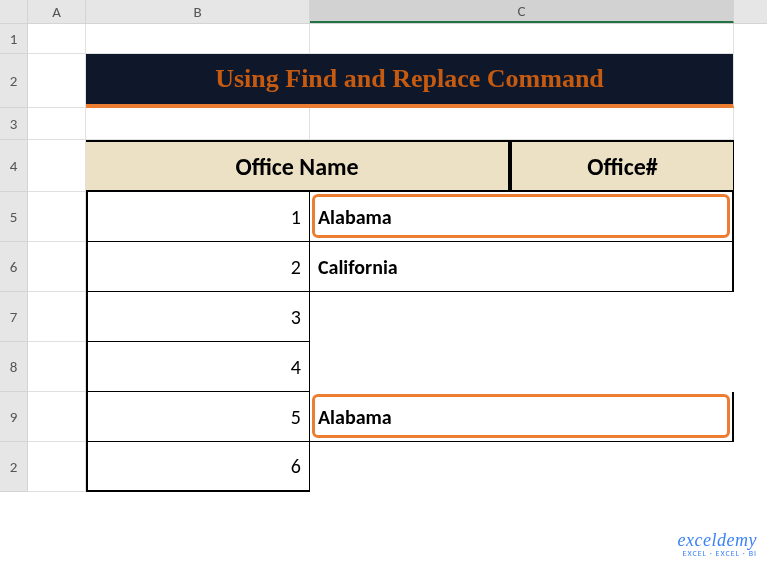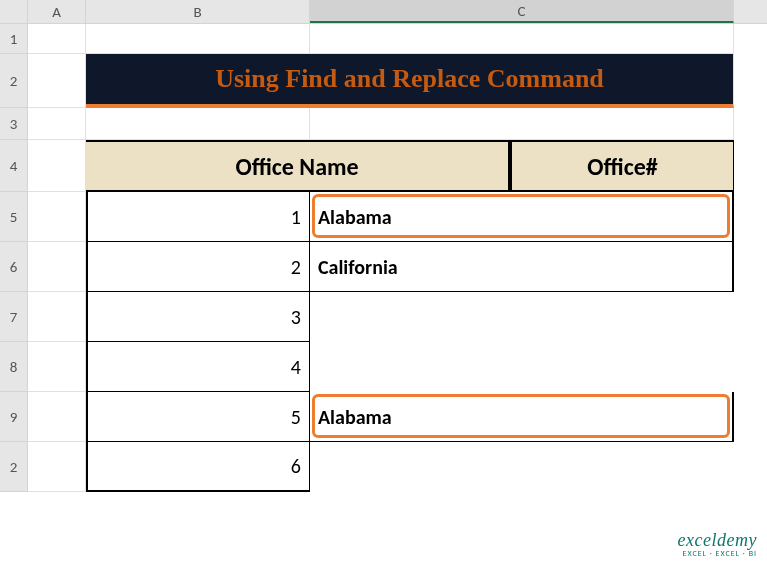--- a/index.html
+++ b/index.html
@@ -103,21 +103,21 @@
     position: absolute;
     border: 3px solid #ed7d31;
     border-radius: 6px;
     pointer-events: none;
   }
   .watermark {
     position: absolute;
     right: 10px;
     bottom: 6px;
     text-align: right;
-    color: #0f766e;
+    color: #3b82f6;
     line-height: 1;
   }
   .watermark .wm1 { font-size: 18px; font-style: italic; font-family: Georgia, serif; letter-spacing: 0.5px; }
   .watermark .wm2 { font-size: 8px; letter-spacing: 1px; }
 </style>
 </head>
 <body>
 
 <div class="col-headers">
   <div class="corner"></div>

